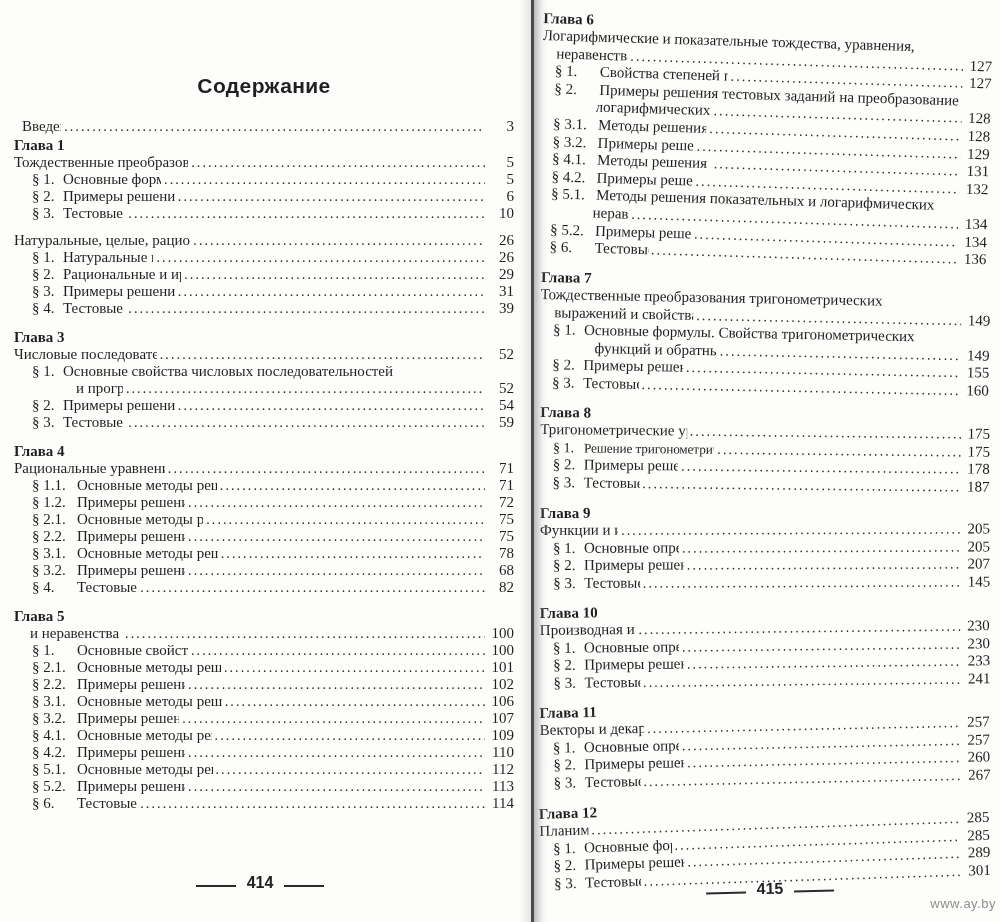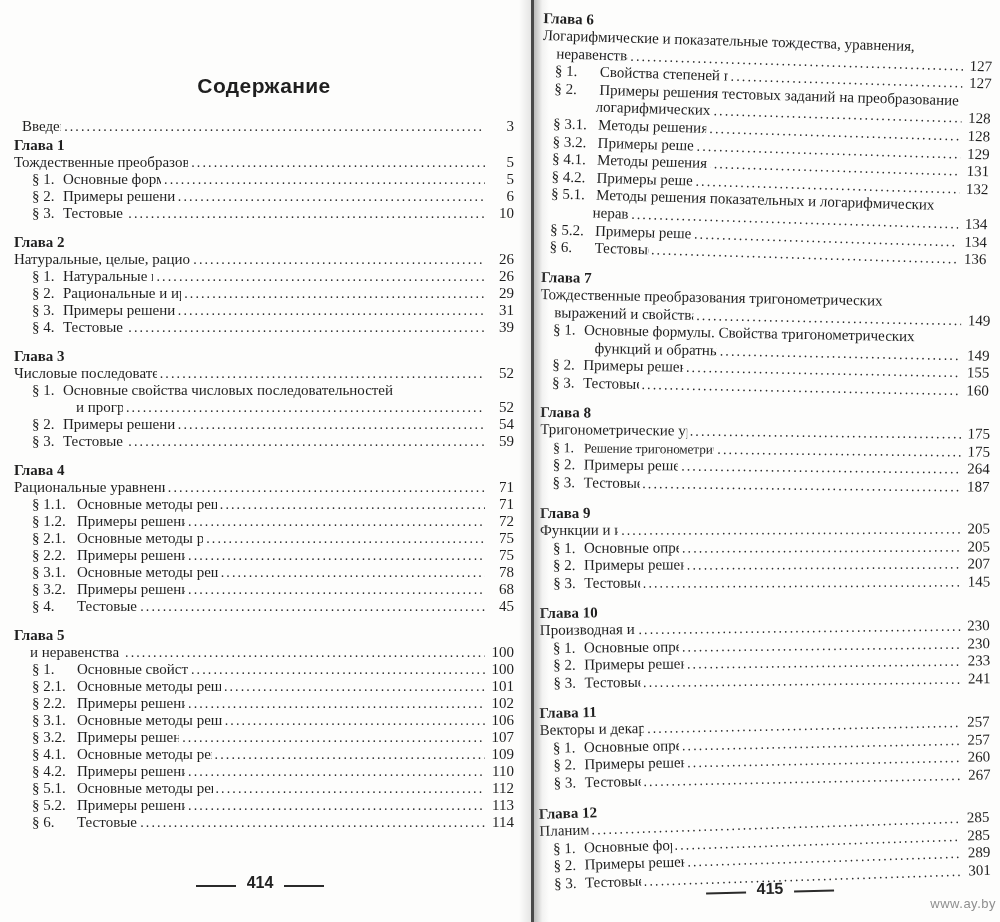--- a/index.html
+++ b/index.html
@@ -99,21 +99,20 @@
             <span class="pagenum">6</span>
           </div>
           <div class="row item item-2">
             <span class="num">§ 3.</span>
             <span class="label">Тестовые задания</span>
             <span class="dots"></span>
             <span class="pagenum">10</span>
           </div>
         </section>
         <section class="chapter ch2">
-          <div class="chap-heading">Глава 2</div>
           <div class="row title-row">
             <span class="label">Натуральные, целые, рациональные и иррациональные числа</span>
             <span class="dots"></span>
             <span class="pagenum">26</span>
           </div>
           <div class="row item item-0">
             <span class="num">§ 1.</span>
             <span class="label">Натуральные и целые числа</span>
             <span class="dots"></span>
             <span class="pagenum">26</span>
@@ -206,21 +205,21 @@
           <div class="row item item-5">
             <span class="num">§ 3.2.</span>
             <span class="label">Примеры решения тестовых заданий</span>
             <span class="dots"></span>
             <span class="pagenum">68</span>
           </div>
           <div class="row item item-6">
             <span class="num">§ 4.</span>
             <span class="label">Тестовые задания</span>
             <span class="dots"></span>
-            <span class="pagenum">45</span>
+            <span class="pagenum">82</span>
           </div>
         </section>
         <section class="chapter ch5 wide-num">
           <div class="chap-heading">Глава 5</div>
           <div class="row title-cont">
             <span class="label">и неравенства с модулями</span>
             <span class="dots"></span>
             <span class="pagenum">100</span>
           </div>
           <div class="row item item-0">
@@ -408,21 +407,21 @@
           <div class="row item item-0">
             <span class="num">§ 1.</span>
             <span class="label">Решение тригонометрических уравнений, систем и неравенств</span>
             <span class="dots"></span>
             <span class="pagenum">175</span>
           </div>
           <div class="row item item-1">
             <span class="num">§ 2.</span>
             <span class="label">Примеры решения тестовых задач</span>
             <span class="dots"></span>
-            <span class="pagenum">264</span>
+            <span class="pagenum">178</span>
           </div>
           <div class="row item item-2">
             <span class="num">§ 3.</span>
             <span class="label">Тестовые задания</span>
             <span class="dots"></span>
             <span class="pagenum">187</span>
           </div>
         </section>
         <section class="chapter ch9">
           <div class="chap-heading">Глава 9</div>

